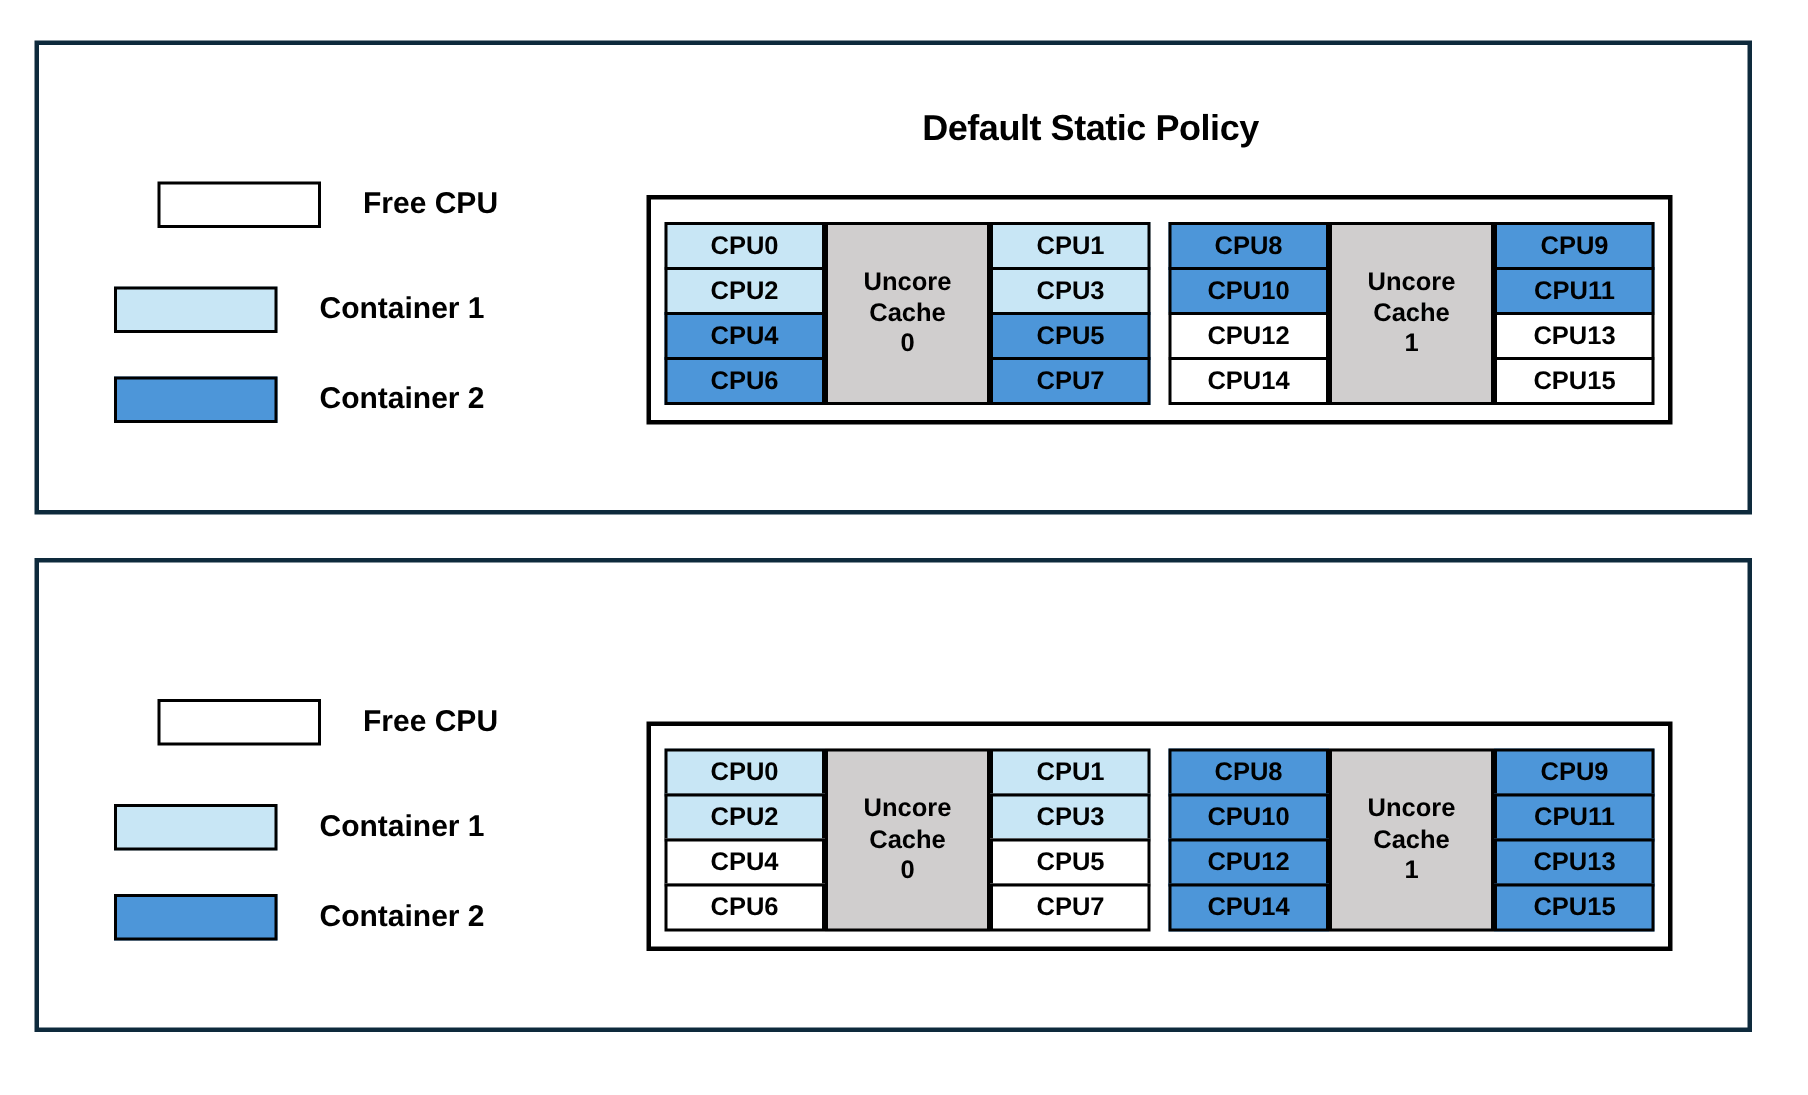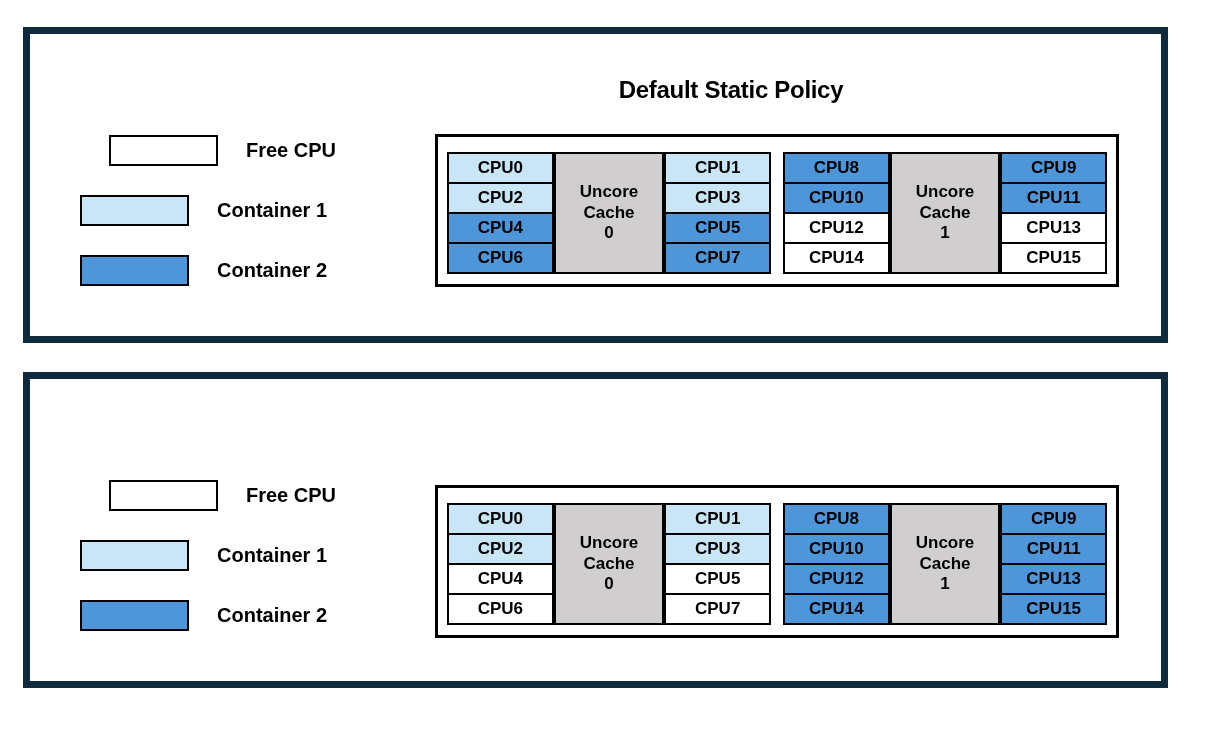--- a/index.html
+++ b/index.html
@@ -13,21 +13,21 @@
     width: 1205px;
     height: 730px;
     background: #ffffff;
     overflow: hidden;
   }
   .panel {
     position: absolute;
     left: 23px;
     width: 1145px;
     height: 316px;
-    border: 7px solid #d946ef;
+    border: 3px solid #d946ef;
     box-sizing: border-box;
     background: #ffffff;
   }
   .panel-0 { top: 27px; }
   .panel-1 { top: 372px; }
 
   .panel-title {
     position: absolute;
     top: 42px;
     height: 30px;
@@ -41,21 +41,21 @@
   .panel-0 .panel-title { left: 359px; width: 684px; }
   .panel-1 .panel-title { left: 298px; width: 684px; }
 
   .legend-row {
     position: absolute;
     left: 50px;
     height: 31px;
     display: flex;
     align-items: center;
   }
-  .legend-row-0 { top: 101px; padding-left: 29px; }
+  .legend-row-0 { top: 91px; padding-left: 29px; }
   .legend-row-1 { top: 161px; }
   .legend-row-2 { top: 221px; }
   .legend-swatch {
     width: 109px;
     height: 31px;
     border: 2px solid #000000;
     box-sizing: border-box;
     flex: 0 0 auto;
   }
   .legend-label {

